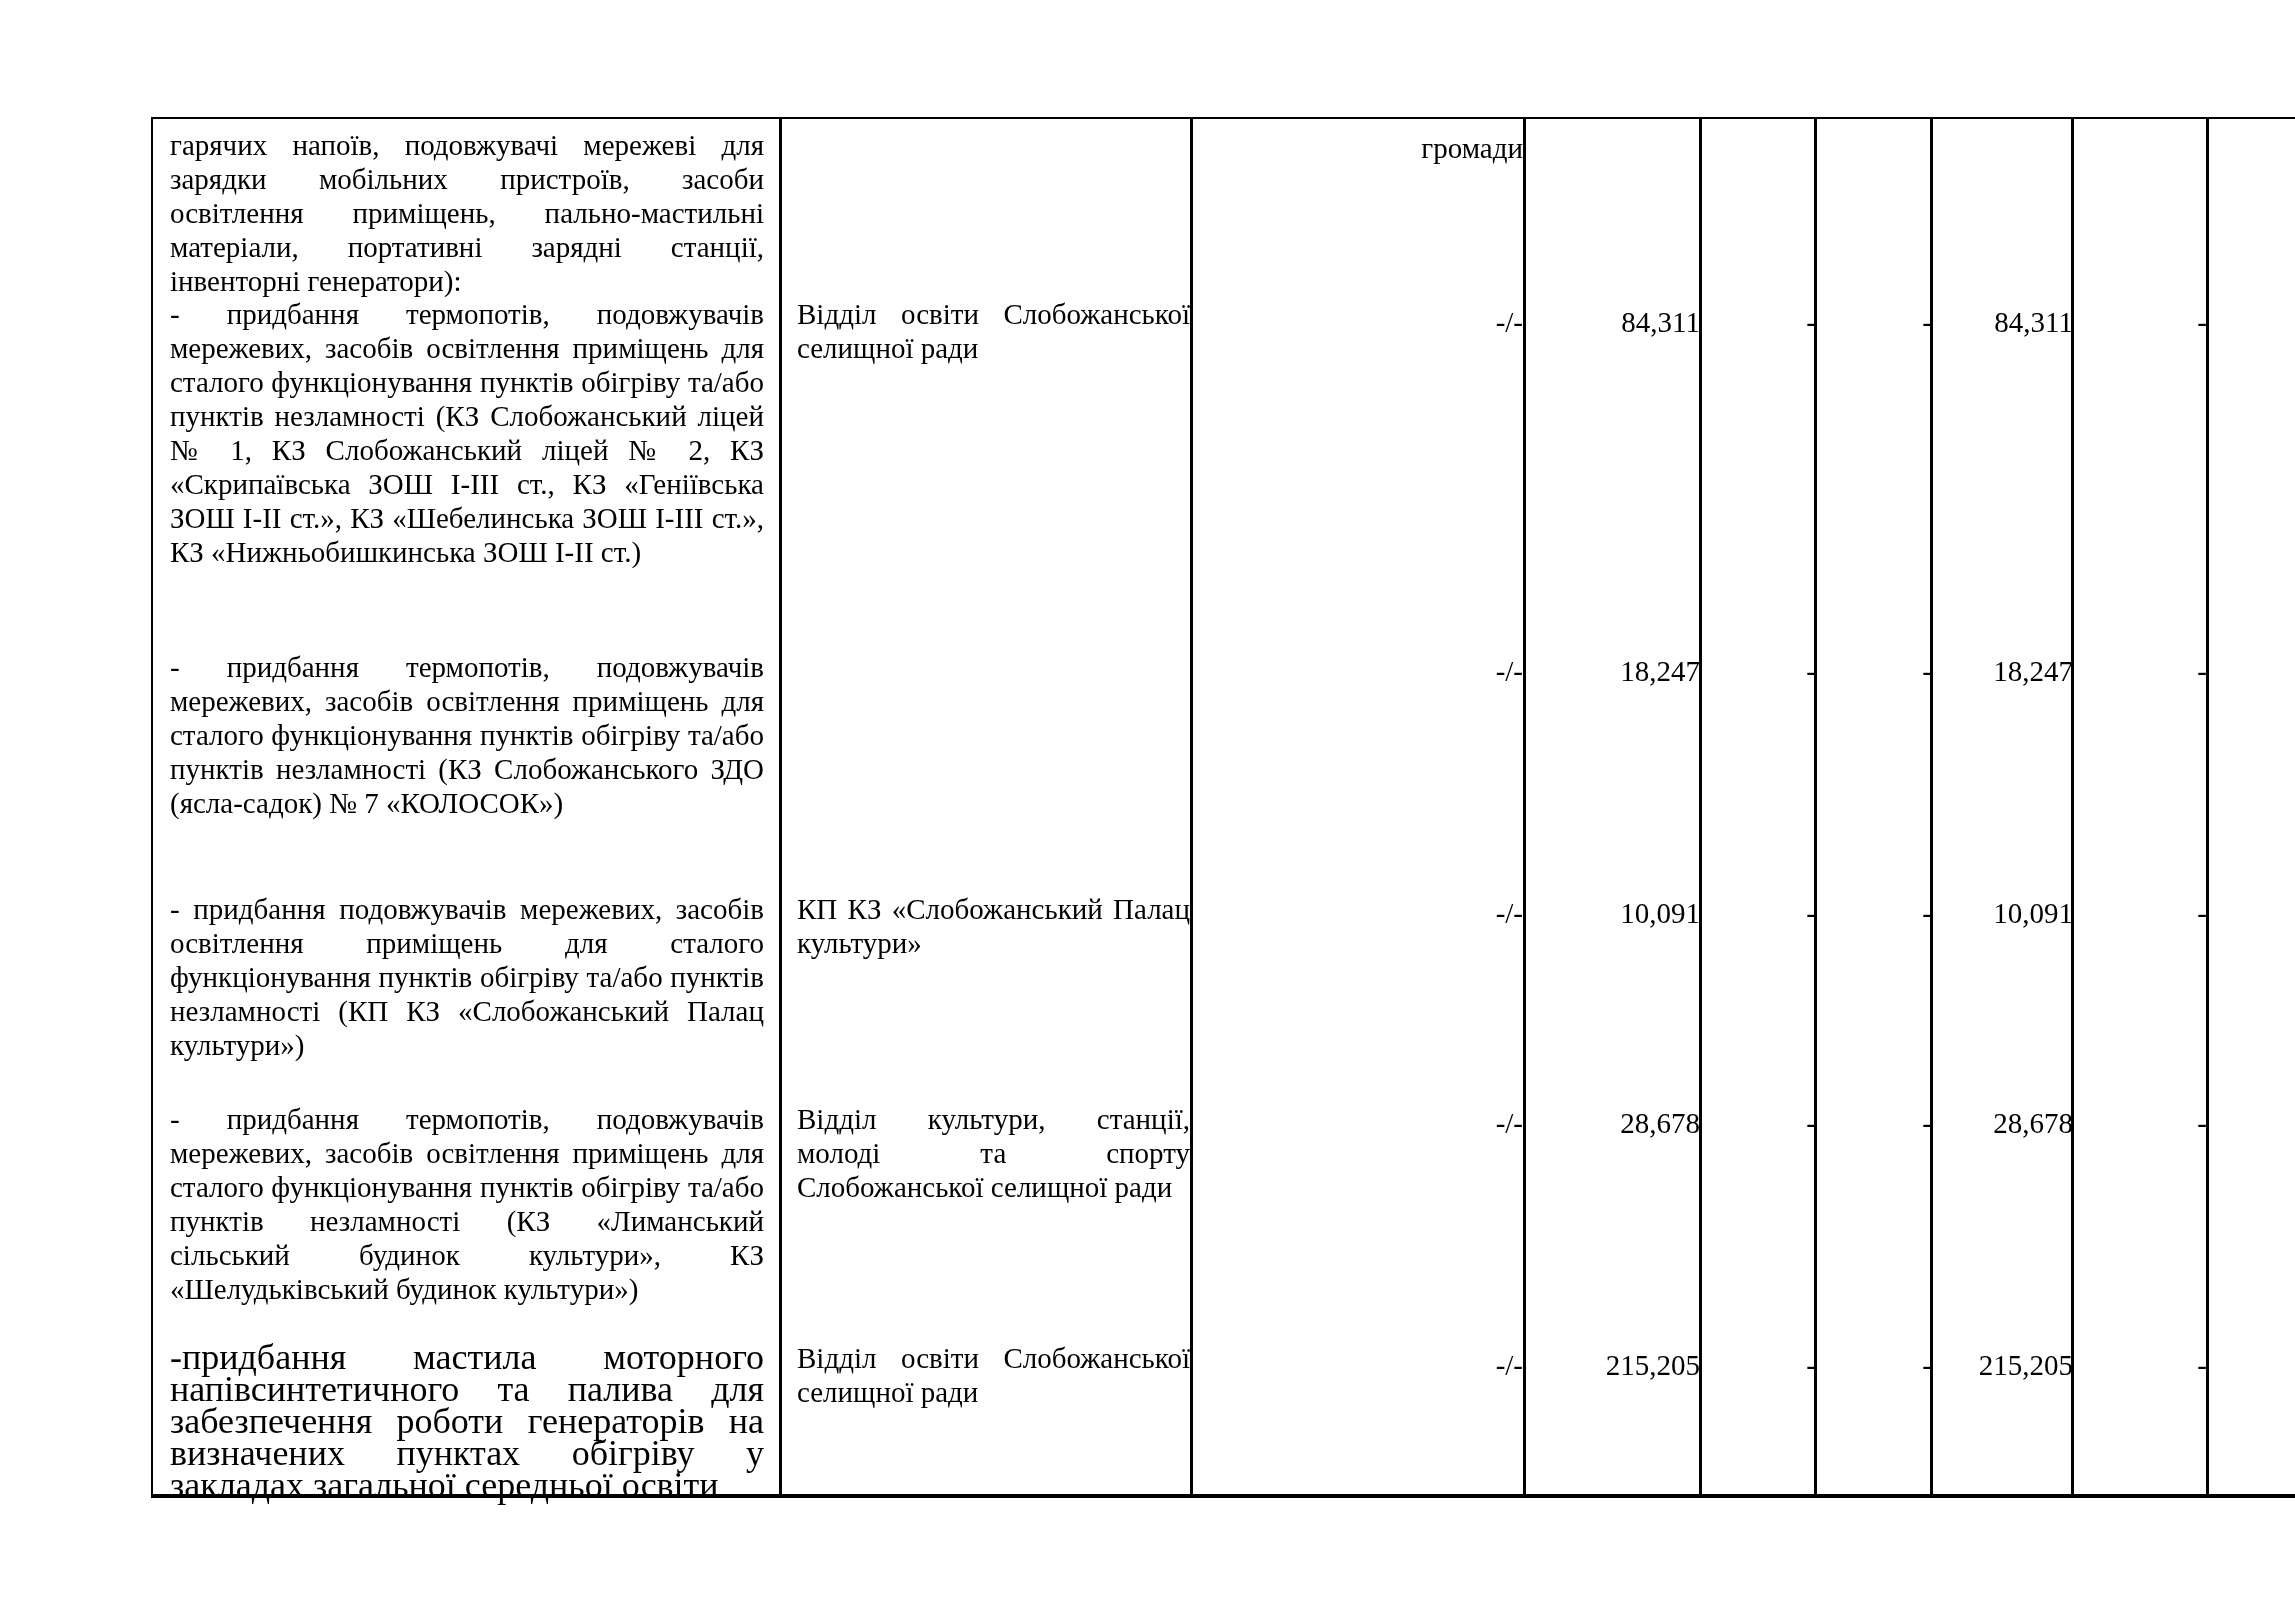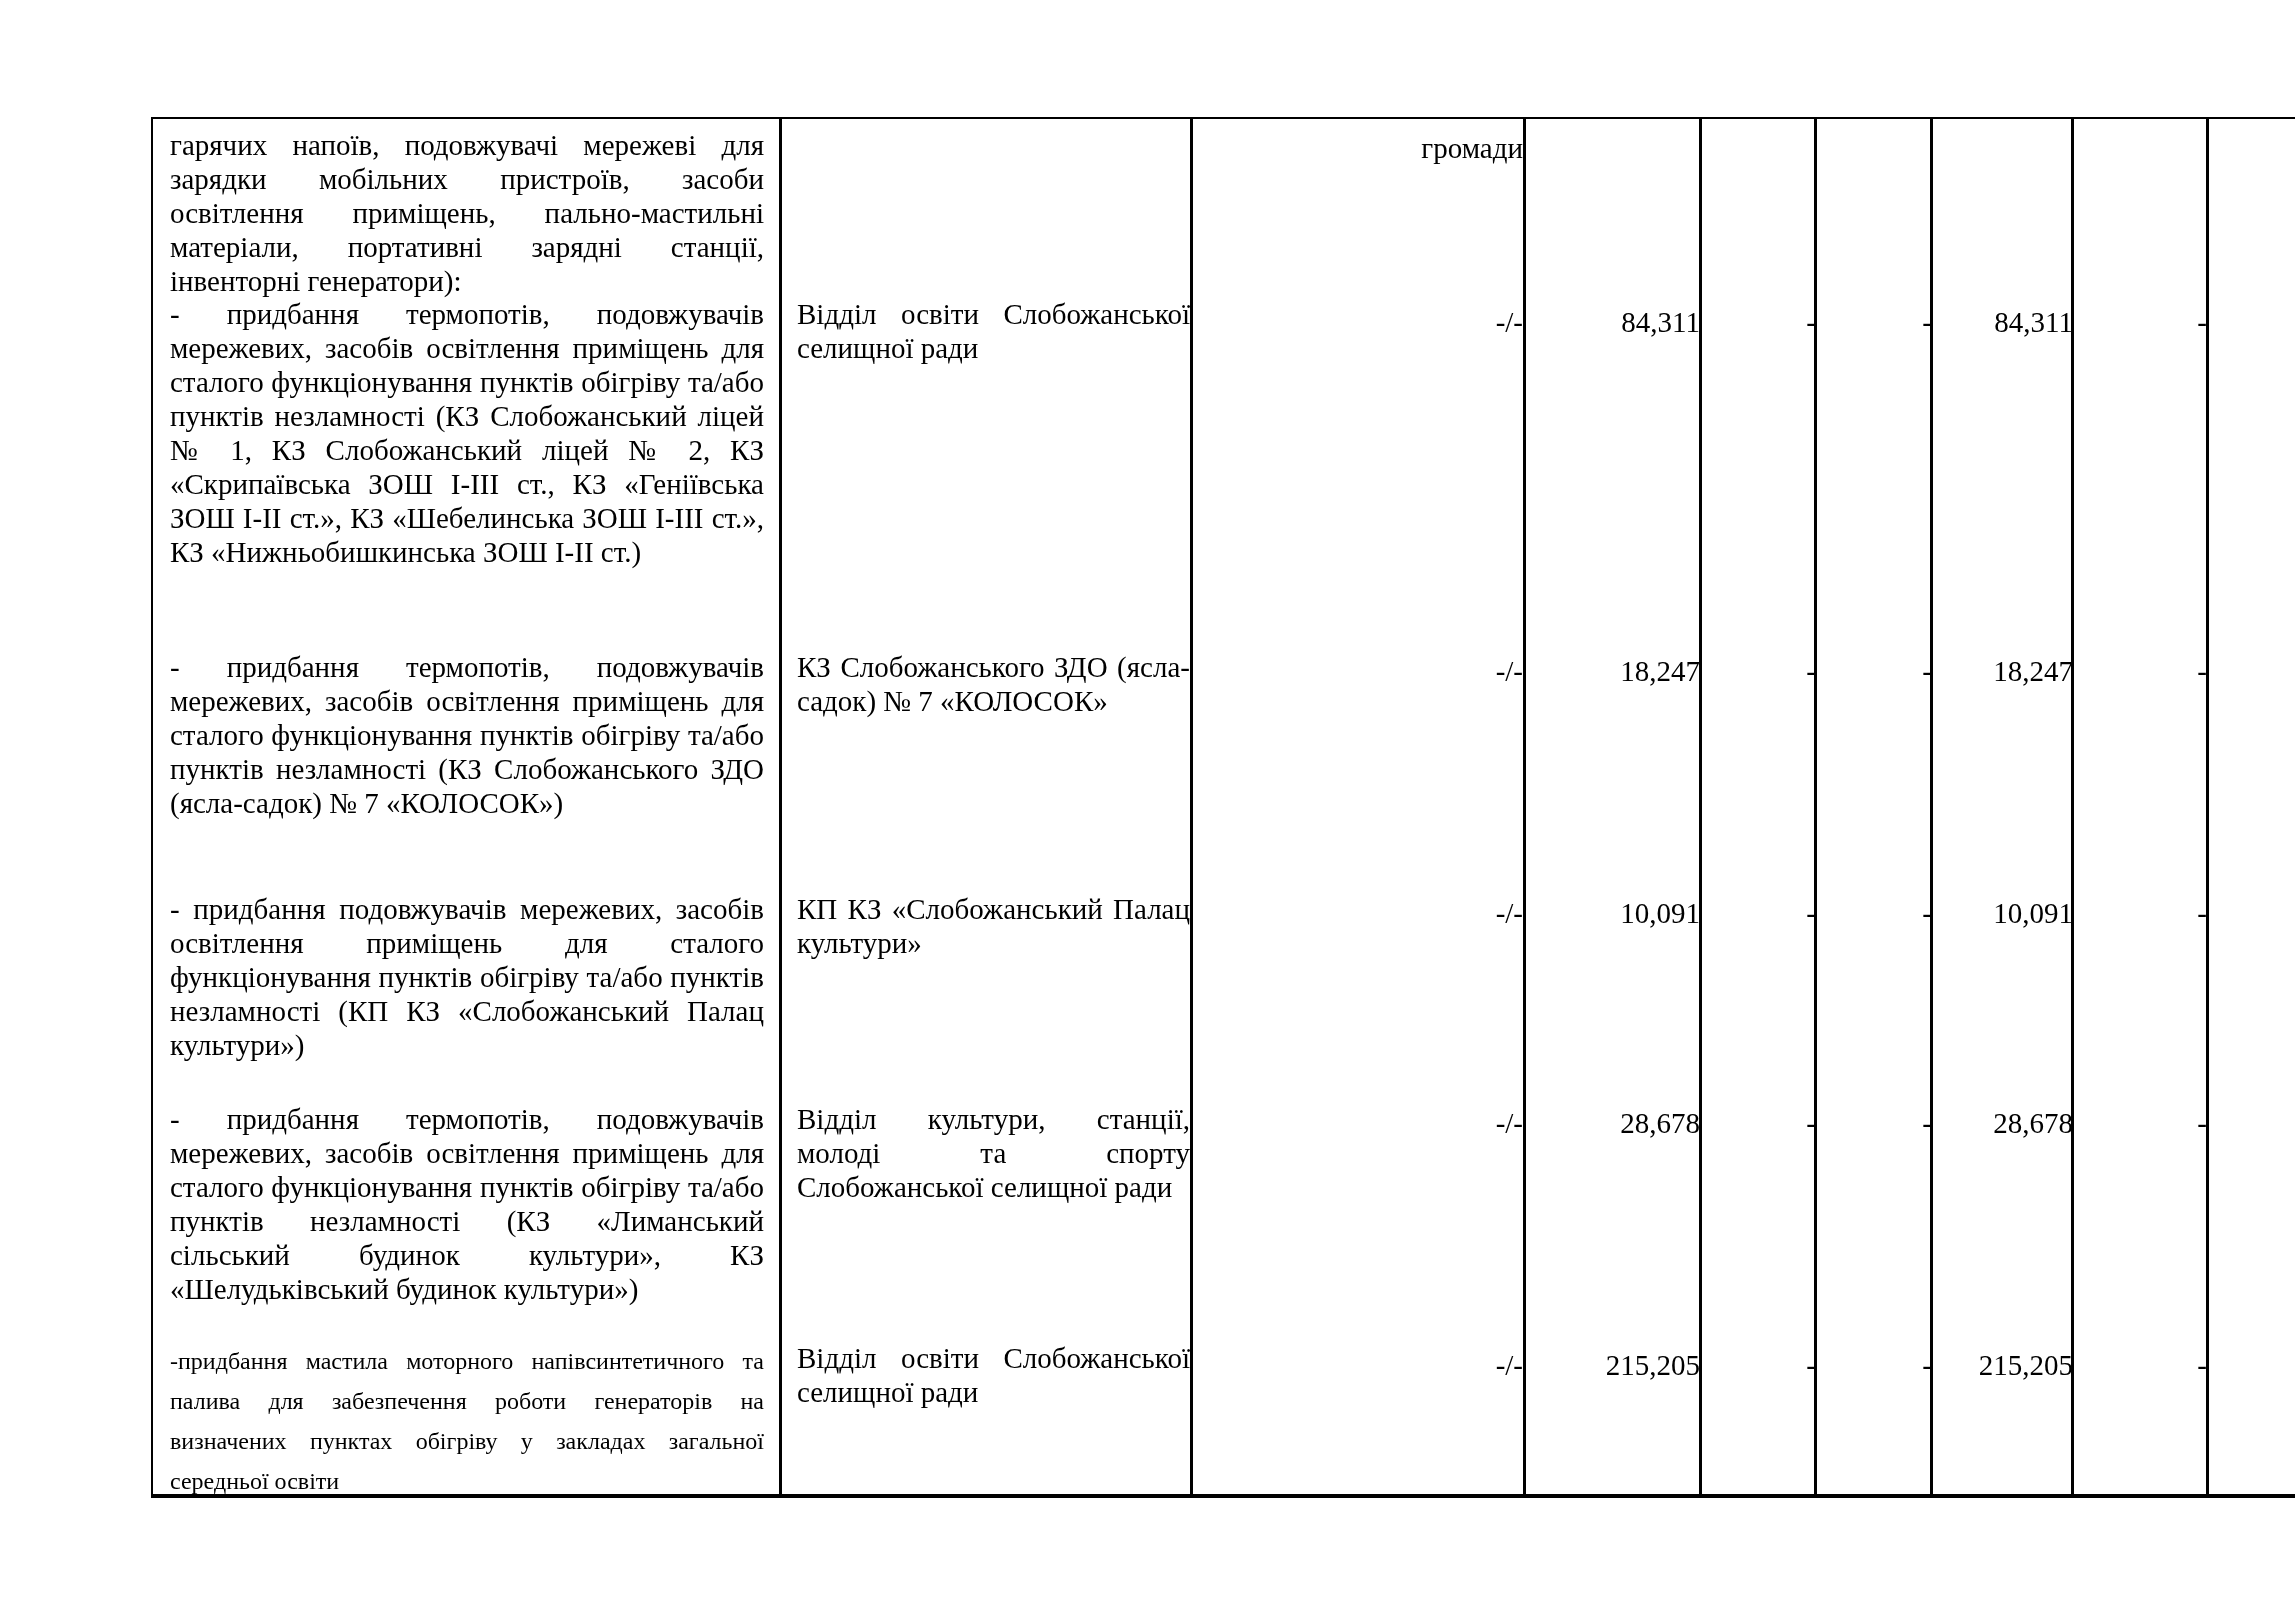--- a/index.html
+++ b/index.html
@@ -51,21 +51,21 @@
   .rC { top: 531px; }
   .rD { top: 773px; }
   .rE { top: 983px; }
   .rF { top: 1222px; }
   .vA { top: 11.8px; }
   .vB { top: 186px; }
   .vC { top: 535px; }
   .vD { top: 777px; }
   .vE { top: 987px; }
   .vF { top: 1229px; }
-  .tight { font-size: 24px; line-height: 40px; }
+  .tight { font-size: 36px; line-height: 32px; }
 </style>
 </head>
 <body>
 
 <div class="page">
   <div class="table-frame">
 
     <div class="vline" style="left:626px"></div>
     <div class="vline" style="left:1037px"></div>
     <div class="vline" style="left:1370px"></div>
@@ -82,21 +82,20 @@
     <div class="cell c2 just rB">Відділ освіти Слобожанської селищної ради</div>
     <div class="cell c3 ctr vB">-/-</div>
     <div class="cell c4 ctr vB">84,311</div>
     <div class="cell c5 ctr vB">-</div>
     <div class="cell c6 ctr vB">-</div>
     <div class="cell c7 ctr vB">84,311</div>
     <div class="cell c8 ctr vB">-</div>
     <div class="cell c9 ctr vB">-</div>
 
     <div class="cell c1 just rC">- придбання термопотів, подовжувачів мережевих, засобів освітлення приміщень для сталого функціонування пунктів обігріву та/або пунктів незламності (КЗ Слобожанського ЗДО (ясла-садок) № 7 «КОЛОСОК»)</div>
-    <div class="cell c2 just rC">КЗ Слобожанського ЗДО (ясла-садок) № 7 «КОЛОСОК»</div>
     <div class="cell c3 ctr vC">-/-</div>
     <div class="cell c4 ctr vC">18,247</div>
     <div class="cell c5 ctr vC">-</div>
     <div class="cell c6 ctr vC">-</div>
     <div class="cell c7 ctr vC">18,247</div>
     <div class="cell c8 ctr vC">-</div>
     <div class="cell c9 ctr vC">-</div>
 
     <div class="cell c2 just rD">КП КЗ «Слобожанський Палац культури»</div>
     <div class="cell c1 just rD">- придбання подовжувачів мережевих, засобів освітлення приміщень для сталого функціонування пунктів обігріву та/або пунктів незламності (КП КЗ «Слобожанський Палац культури»)</div>

